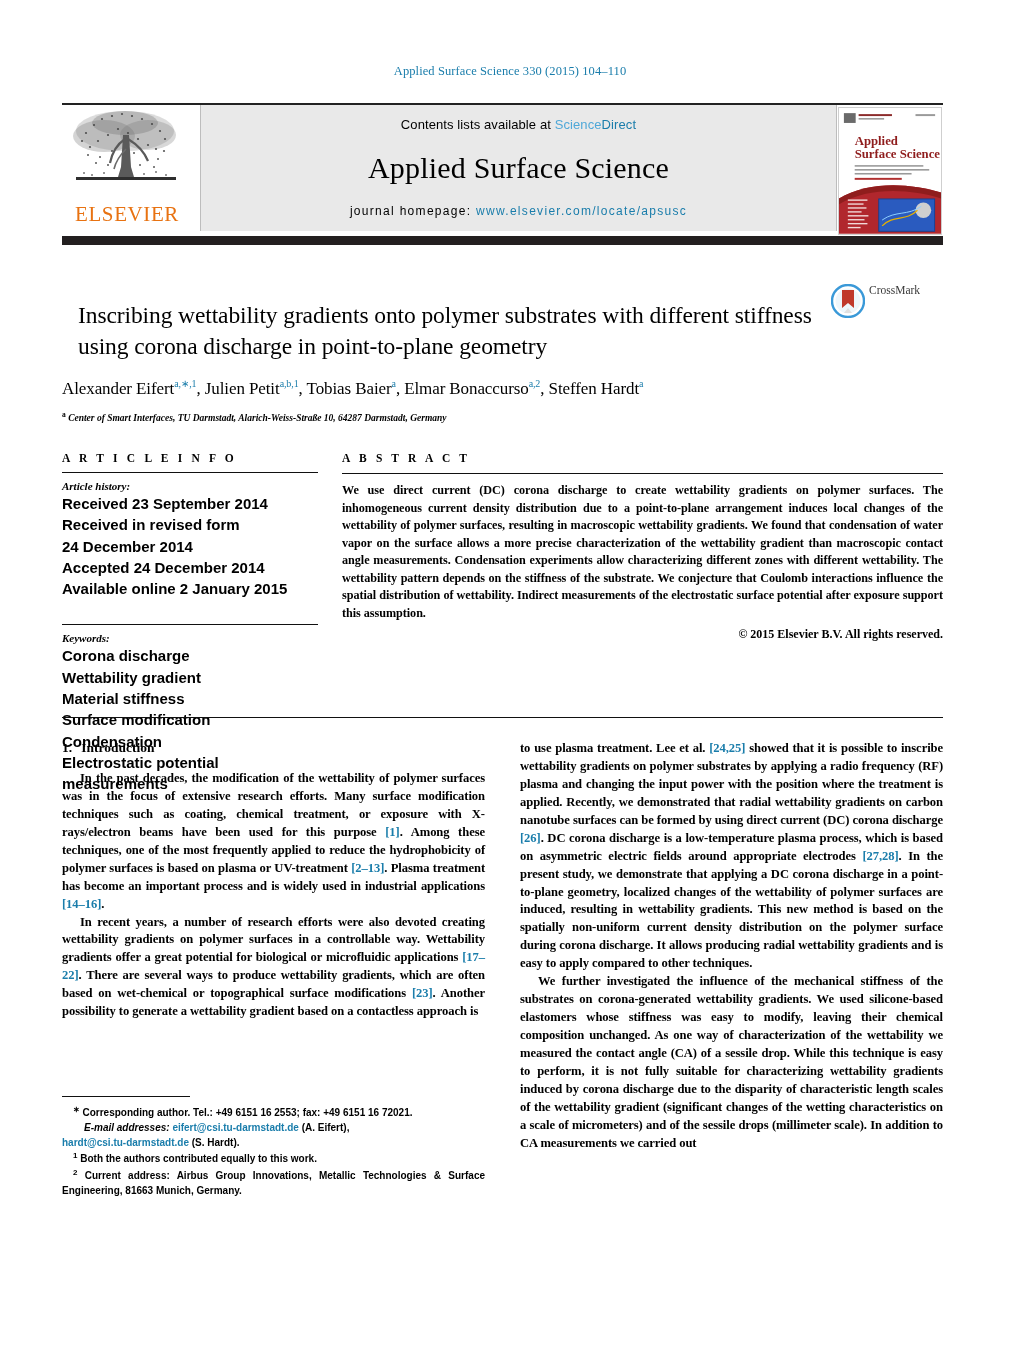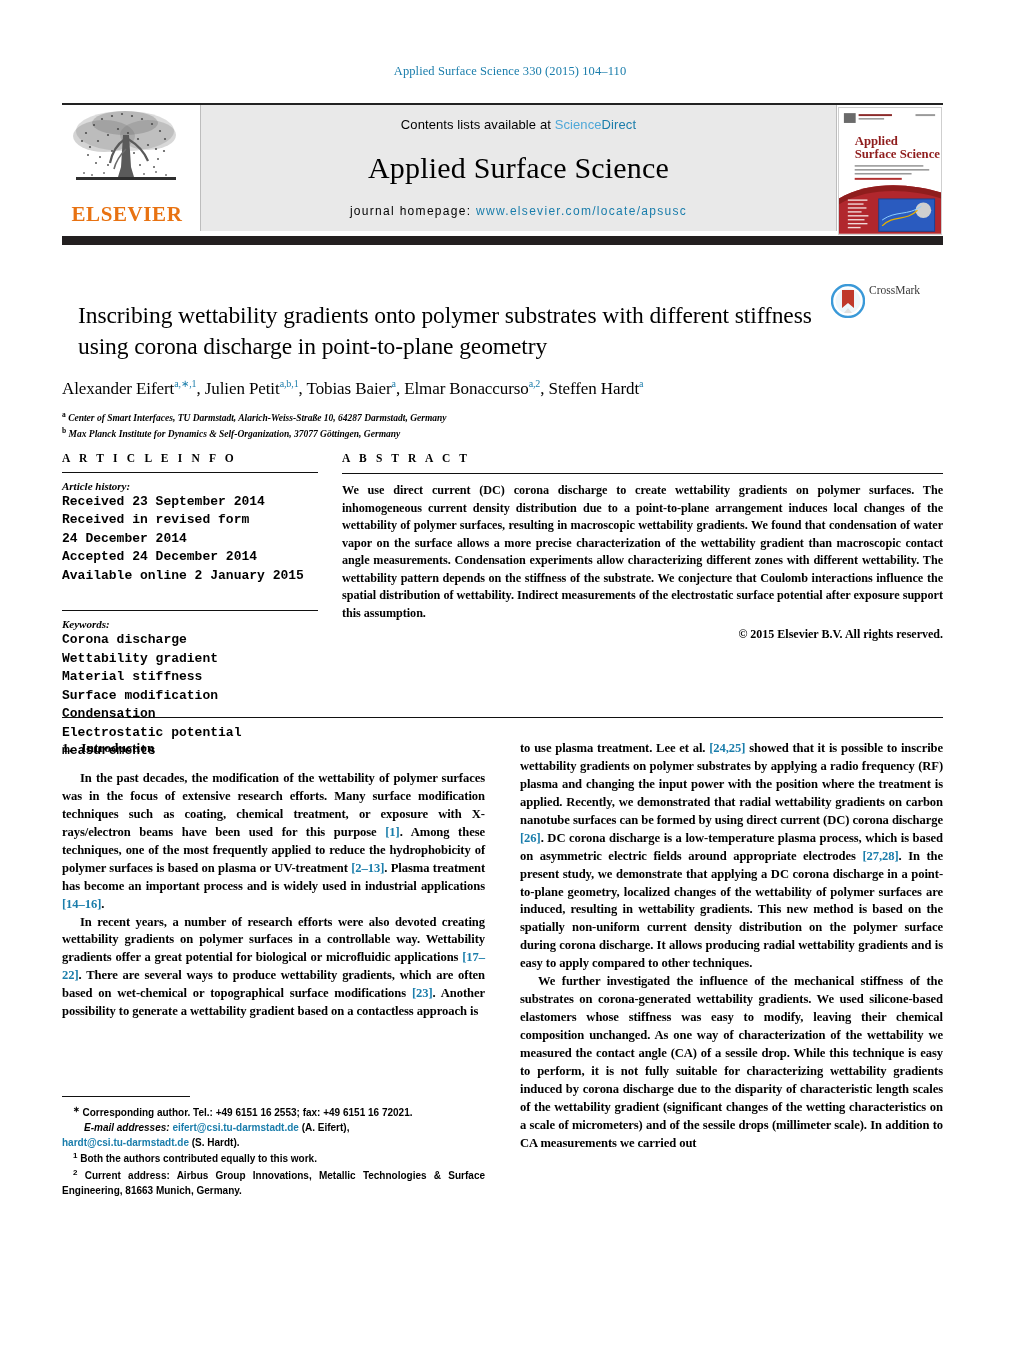--- a/index.html
+++ b/index.html
@@ -46,21 +46,20 @@
     box-sizing: border-box;
     display: flex;
     align-items: stretch;
   }
   .elsevier-block {
     width: 130px;
     flex: 0 0 130px;
     position: relative;
     padding-top: 0;
     box-sizing: border-box;
-    font-weight: bold;
   }
   .tree-svg { display: block; margin: 0 auto; }
   .elsevier-word {
     position: absolute;
     bottom: 4px;
     left: 0;
     width: 130px;
     text-align: center;
     font-family: "Liberation Serif", serif;
     font-size: 21px;
@@ -208,22 +207,22 @@
     margin: 9px 0 8px 0;
   }
   .info-label {
     font-family: "Liberation Serif", serif;
     font-style: italic;
     font-weight: bold;
     font-size: 11px;
     margin-bottom: 1px;
   }
   .info-line {
-    font-family: Liberation Mono, monospace;
-    font-size: 13px;
+    font-family: Liberation Sans, sans-serif;
+    font-size: 15px;
     line-height: 1.42;
     font-weight: bold;
   }
   .info-gap { height: 17px; }
 
   .abstract-body {
     font-family: "Liberation Serif", serif;
     font-size: 12.2px;
     line-height: 1.44;
     text-align: justify;
@@ -451,21 +450,20 @@
       </svg>
       <span class="crossmark-label">CrossMark</span>
     </div>
 
     <h1 class="article-title">Inscribing wettability gradients onto polymer substrates with different stiffness using corona discharge in point-to-plane geometry</h1>
 
     <div class="authors">Alexander Eifert<sup>a,∗,1</sup>, Julien Petit<sup>a,b,1</sup>, Tobias Baier<sup>a</sup>, Elmar Bonaccurso<sup>a,2</sup>, Steffen Hardt<sup>a</sup></div>
 
     <div class="affil">
       <div><sup>a</sup> <span>Center of Smart Interfaces, TU Darmstadt, Alarich-Weiss-Straße 10, 64287 Darmstadt, Germany</span></div>
-      <div><sup>b</sup> <span>Max Planck Institute for Dynamics &amp; Self-Organization, 37077 Göttingen, Germany</span></div>
     </div>
   </div>
 
   <div class="info-abstract">
 
     <div class="col-info">
       <div class="sec-head">A R T I C L E   I N F O</div>
       <div class="rule-thin"></div>
       <div class="info-label">Article history:</div>
       <div class="info-line">Received 23 September 2014</div>

